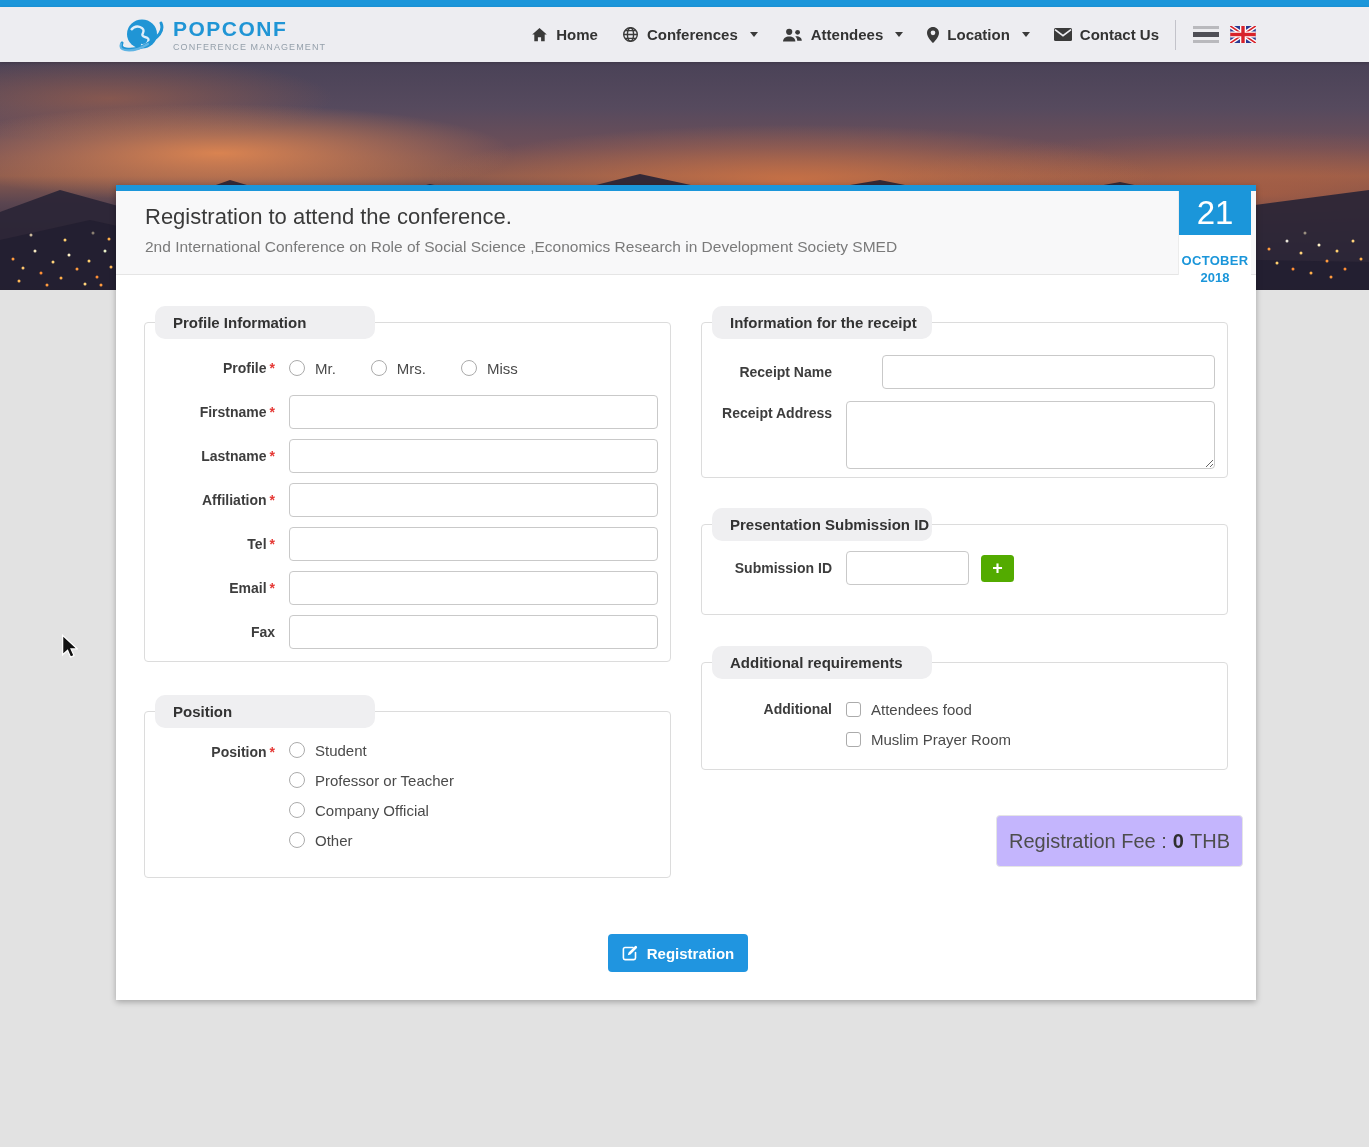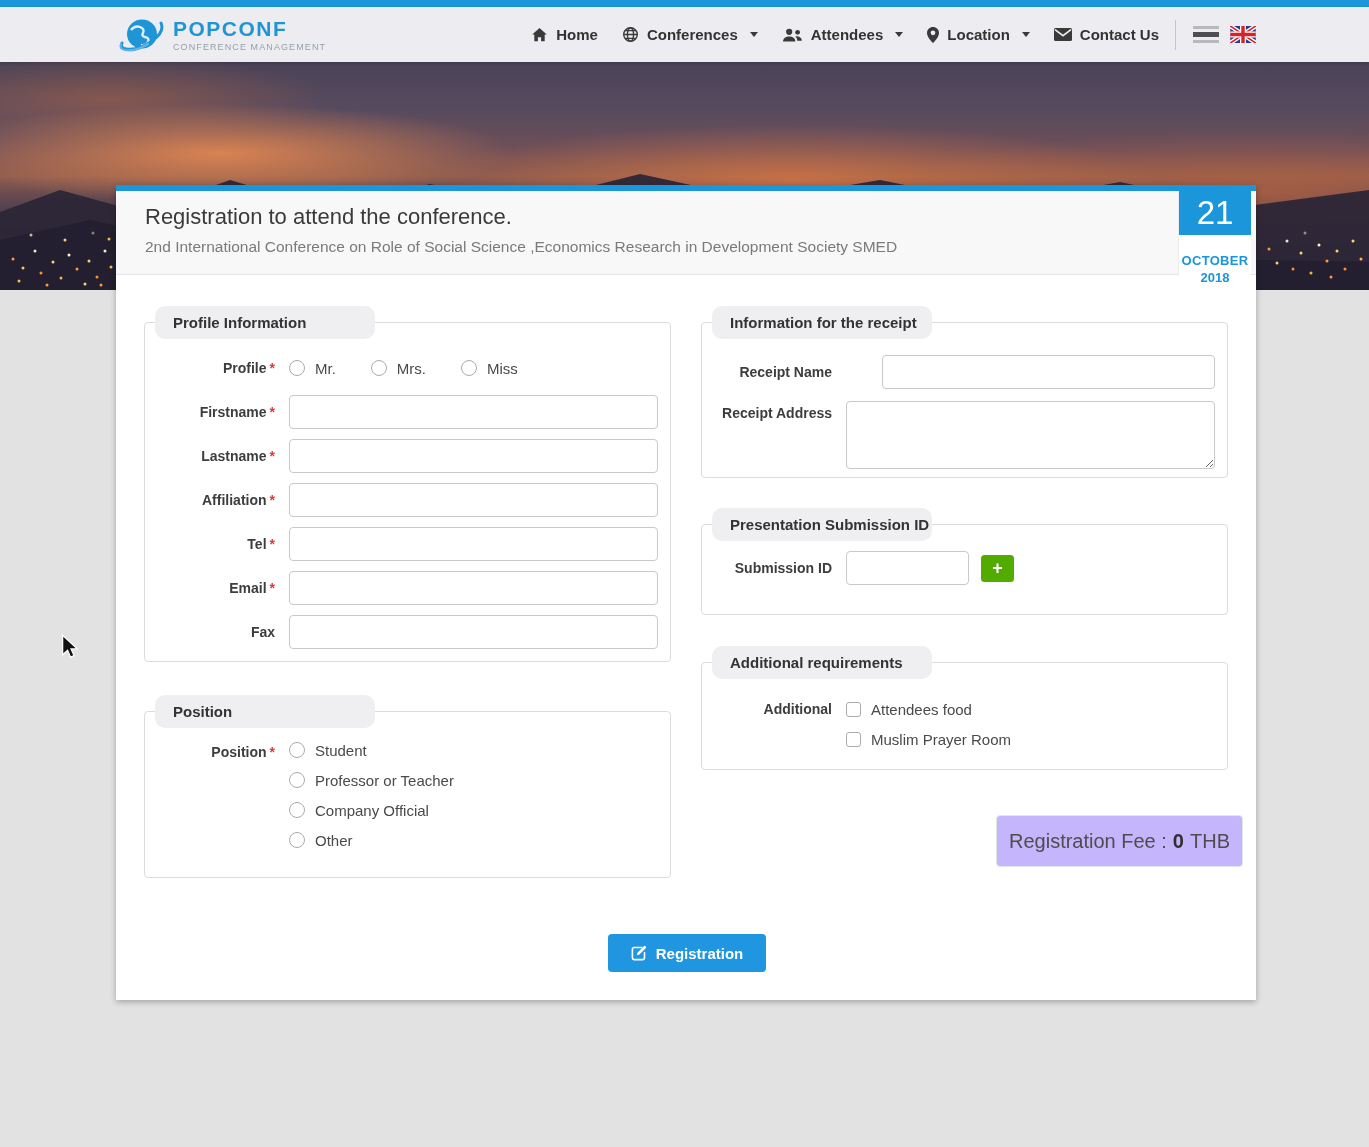--- a/index.html
+++ b/index.html
@@ -97,21 +97,21 @@
   .add-btn { margin-left:12px; width:33px; height:27px; background:#53ab00; border:none; border-radius:3.5px; color:#fff; font-size:18px; font-weight:bold; line-height:25px; cursor:pointer; }
   
   .fee-box {
     position:absolute; left:865px; top:624px; width:247px; height:52px;
     background:#c4b5fd; border:1px solid #e5e5e5; border-radius:4px;
     display:flex; align-items:center; justify-content:center; gap:6px;
     font-size:20px; color:#4d4d4d;margin-left:15px;
   }
   .fee-amount { font-weight:bold; color:#2f2f2f; }
   .submit-btn {
-    position:absolute; left:492px; top:743px; width:158px; height:38px;
+    position:absolute; left:492px; top:743px; width:140px; height:38px;
     background:#2095e0; border:none; border-radius:4px; color:#fff;
     font-size:15px; font-weight:bold; font-family:"Liberation Sans",sans-serif;
     display:flex; align-items:center; justify-content:center; gap:9px; cursor:pointer;
   }
   .cursor { position:absolute; left:61px; top:634px; z-index:50; pointer-events:none; }
   .icon { display:inline-flex; align-items:center; }
 </style>
 </head>
 <body>
 

